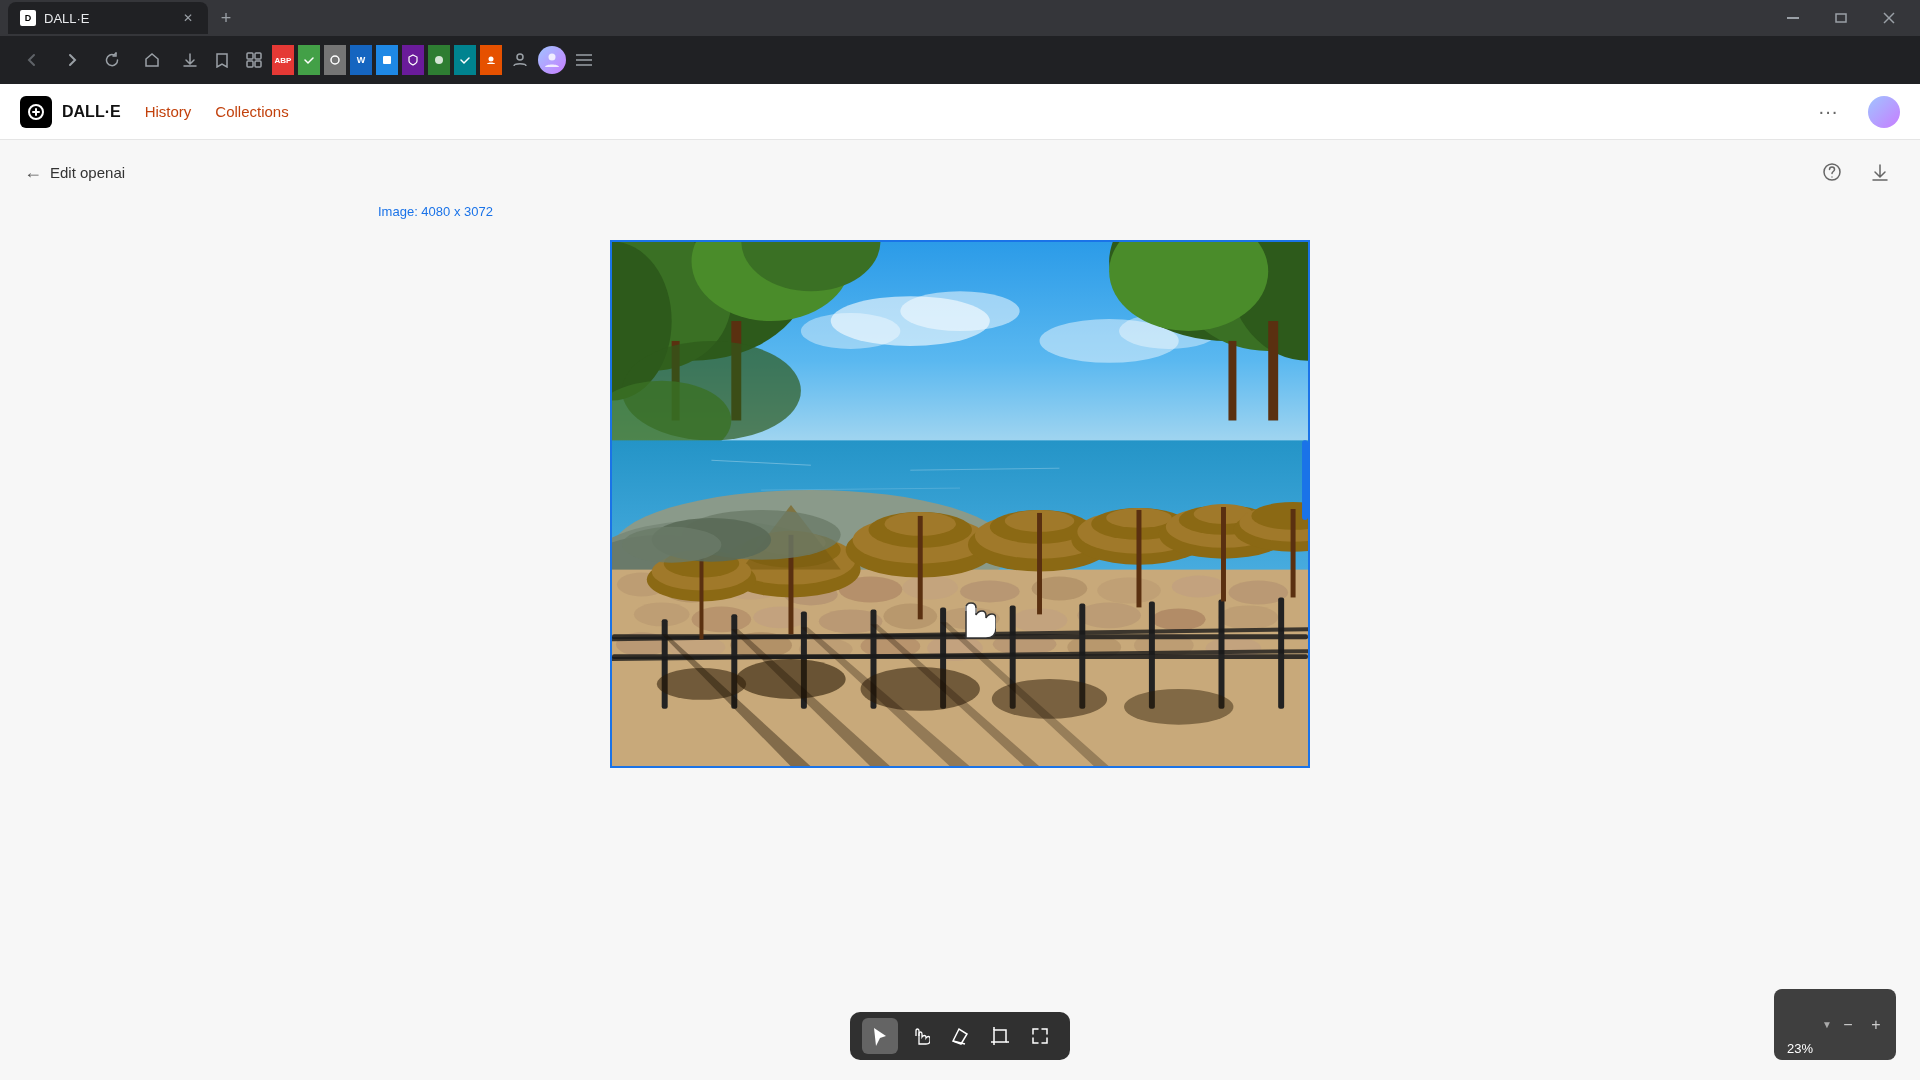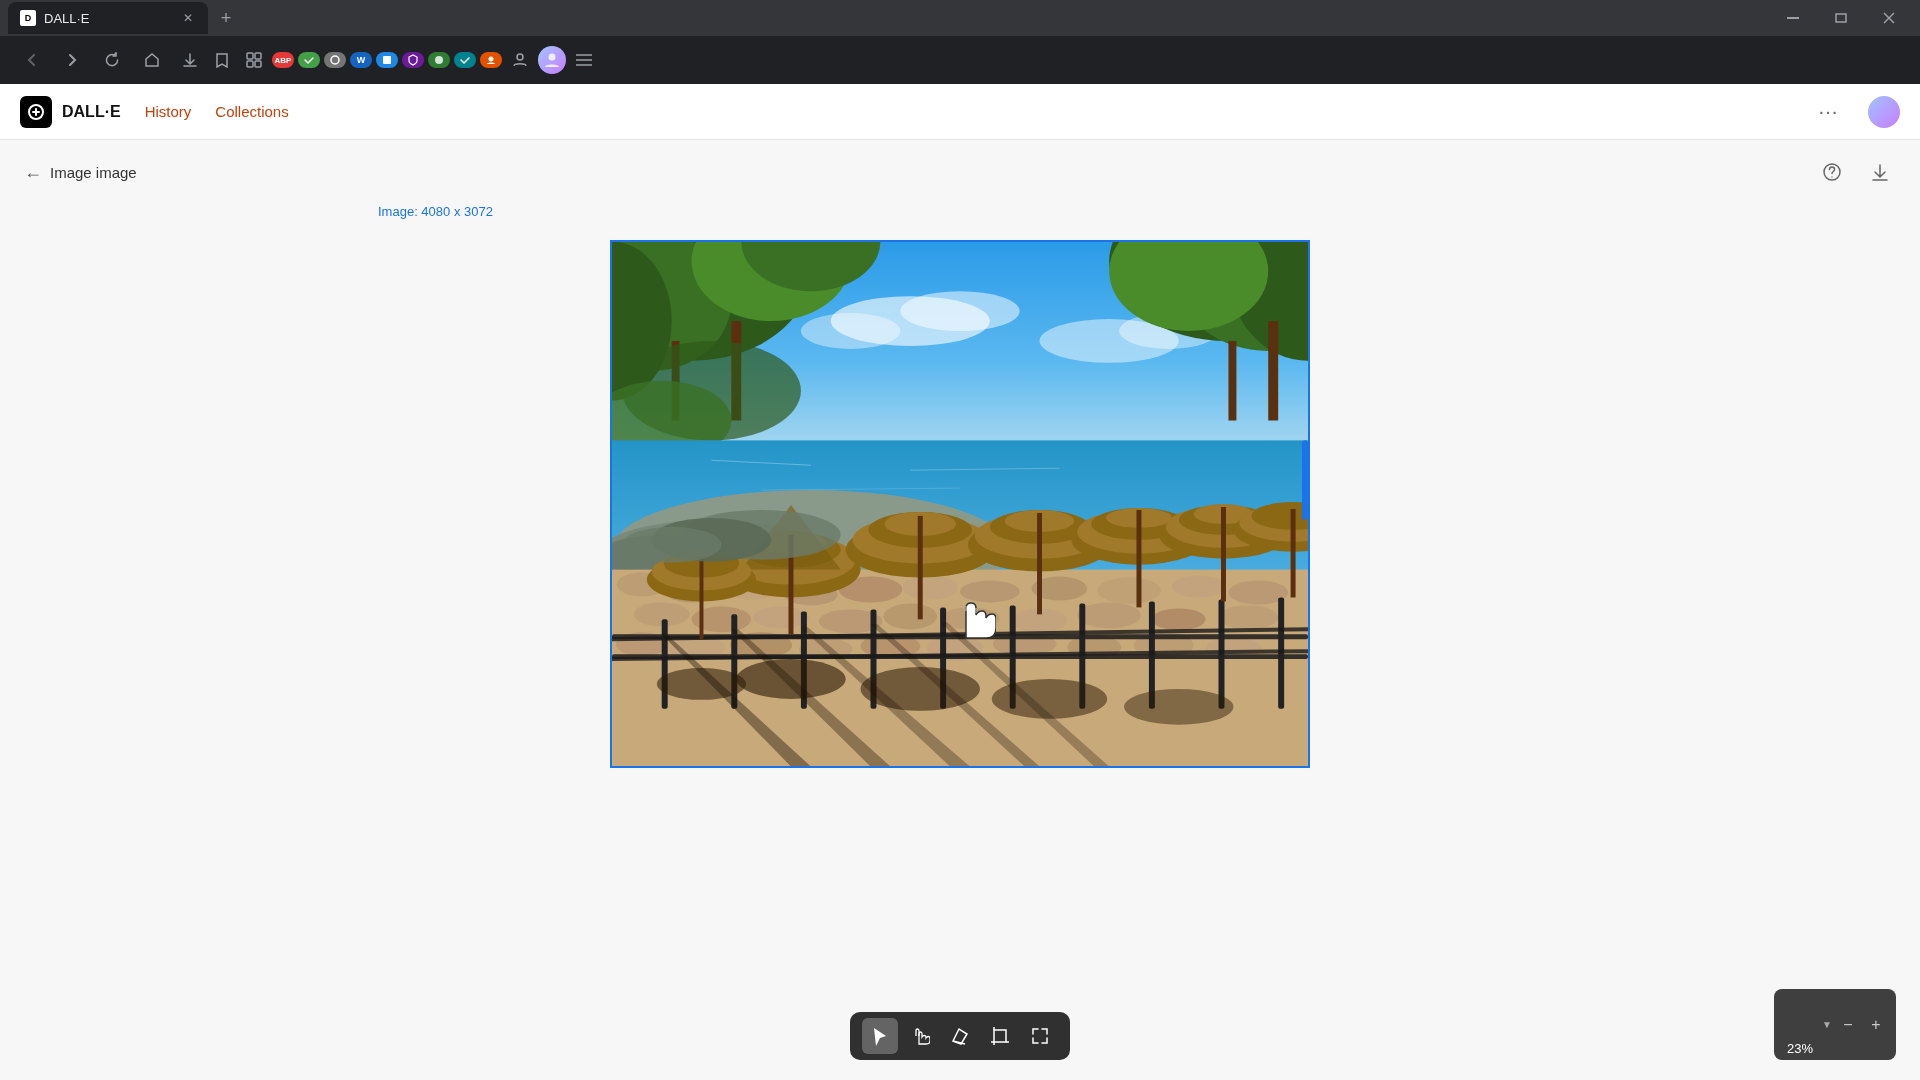--- a/index.html
+++ b/index.html
@@ -140,22 +140,22 @@
       display: flex;
       align-items: center;
       justify-content: center;
       color: #9aa0a6;
       font-size: 14px;
       cursor: pointer;
     }
 
     .ext-icon {
       width: 22px;
-      height: 16px;
-      border-radius: 8px;
+      height: 30px;
+      border-radius: 0;
       background: #5f6368;
       display: flex;
       align-items: center;
       justify-content: center;
       font-size: 11px;
       color: #fff;
       cursor: pointer;
     }
 
     .avatar-icon {
@@ -539,21 +539,21 @@
   <div class="nav-avatar">
     <div class="nav-avatar-img"></div>
   </div>
 </div>
 
 <div class="main-content">
 
   <div class="edit-header">
     <div class="edit-back">
       <span class="back-arrow">←</span>
-      <span>Image image</span>
+      <span>Edit openai</span>
     </div>
     <div class="edit-actions">
       <div class="action-icon">
         <svg width="20" height="20" viewBox="0 0 20 20">
             <circle cx="10" cy="10" r="8" fill="none" stroke="#666" stroke-width="1.5"></circle>
             <path d="M7.5 7.5a2.5 2.5 0 0 1 5 0c0 2-2.5 2-2.5 4" fill="none" stroke="#666" stroke-width="1.5" stroke-linecap="round"></path>
             <circle cx="10" cy="15" r="0.7" fill="#666"></circle>
           </svg>
       </div>
       <div class="action-icon">

